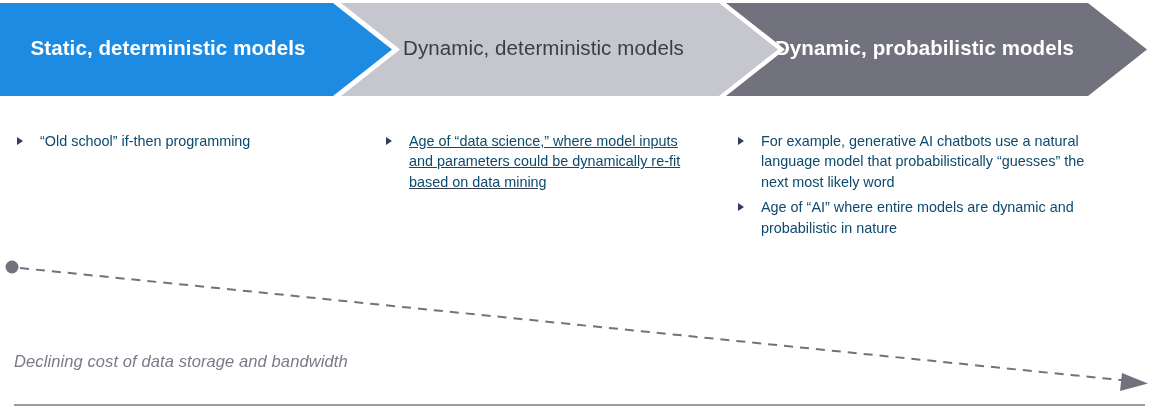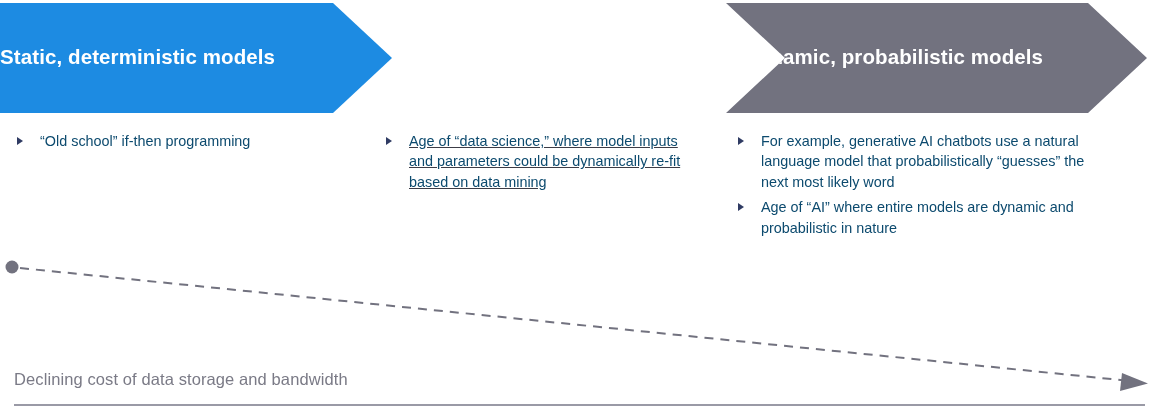--- a/index.html
+++ b/index.html
@@ -20,23 +20,24 @@
   #chevron-band {
     position: absolute;
     left: 0;
     top: 0;
     width: 1152px;
     height: 112px;
   }
   .chevron {
     position: absolute;
     top: 3px;
-    height: 110px;
+    height: 93px;
     display: flex;
     align-items: center;
+    justify-content: center;
     box-sizing: border-box;
   }
   .chevron .chev-label {
     display: block;
     text-align: center;
     font-size: 20.5px;
     font-weight: bold;
     line-height: 1.28;
     letter-spacing: 0.1px;
     padding-bottom: 2px;
@@ -117,43 +118,47 @@
     left: 0;
     top: 255px;
     width: 1152px;
     height: 145px;
   }
 
   
   #bottom-caption {
     position: absolute;
     left: 14px;
-    top: 370px;
+    top: 352px;
     font-size: 16.5px;
     color: #7a7a86;
     letter-spacing: 0.1px;
+    font-style: italic;
   }
   #bottom-rule {
     position: absolute;
     left: 14px;
     top: 404px;
     width: 1131px;
     height: 2px;
     background: #9a9aa6;
   }
 </style>
 </head>
 <body>
 
 <div id="chevron-band">
 
   <div class="chevron" id="chevron-stage-1">
     <span class="chev-label">Static, deterministic models</span>
   </div>
 
+  <div class="chevron" id="chevron-stage-2">
+    <span class="chev-label">Dynamic, deterministic models</span>
+  </div>
 
   <div class="chevron" id="chevron-stage-3">
     <span class="chev-label">Dynamic, probabilistic models</span>
   </div>
 
 </div>
 
 <div id="bullet-columns">
 
   <div class="bullet-col" id="bullet-col-1">

